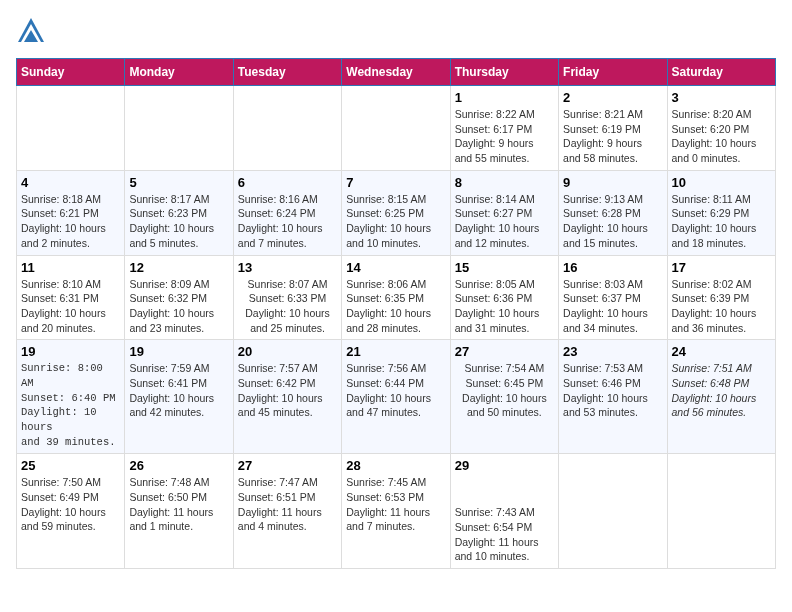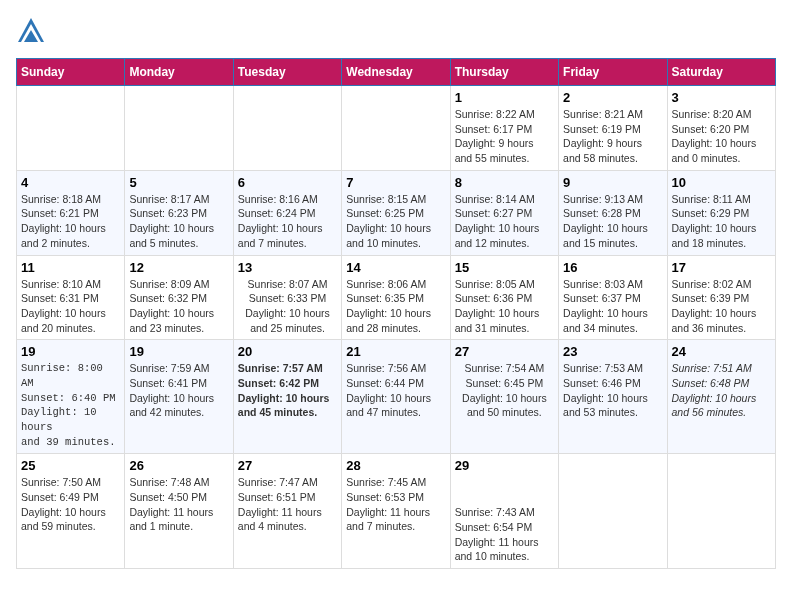--- a/index.html
+++ b/index.html
@@ -271,21 +271,21 @@
         </td>
         <td>
           <div class="day-number">19</div>
           <div class="day-info" style="white-space: pre-line;">Sunrise: 7:59 AM
 Sunset: 6:41 PM
 Daylight: 10 hours
 and 42 minutes.</div>
         </td>
         <td>
           <div class="day-number">20</div>
-          <div class="day-info" style="white-space: pre-line; font-weight: bold;">Sunrise: 7:57 AM
+          <div class="day-info" style="white-space: pre-line;">Sunrise: 7:57 AM
 Sunset: 6:42 PM
 Daylight: 10 hours
 and 45 minutes.</div>
         </td>
         <td>
           <div class="day-number">21</div>
           <div class="day-info" style="white-space: pre-line;">Sunrise: 7:56 AM
 Sunset: 6:44 PM
 Daylight: 10 hours
 and 47 minutes.</div>
@@ -316,21 +316,21 @@
         <td>
           <div class="day-number">25</div>
           <div class="day-info" style="white-space: pre-line;">Sunrise: 7:50 AM
 Sunset: 6:49 PM
 Daylight: 10 hours
 and 59 minutes.</div>
         </td>
         <td>
           <div class="day-number">26</div>
           <div class="day-info" style="white-space: pre-line;">Sunrise: 7:48 AM
-Sunset: 4:50 PM
+Sunset: 6:50 PM
 Daylight: 11 hours
 and 1 minute.</div>
         </td>
         <td>
           <div class="day-number">27</div>
           <div class="day-info" style="white-space: pre-line;">Sunrise: 7:47 AM
 Sunset: 6:51 PM
 Daylight: 11 hours
 and 4 minutes.</div>
         </td>

